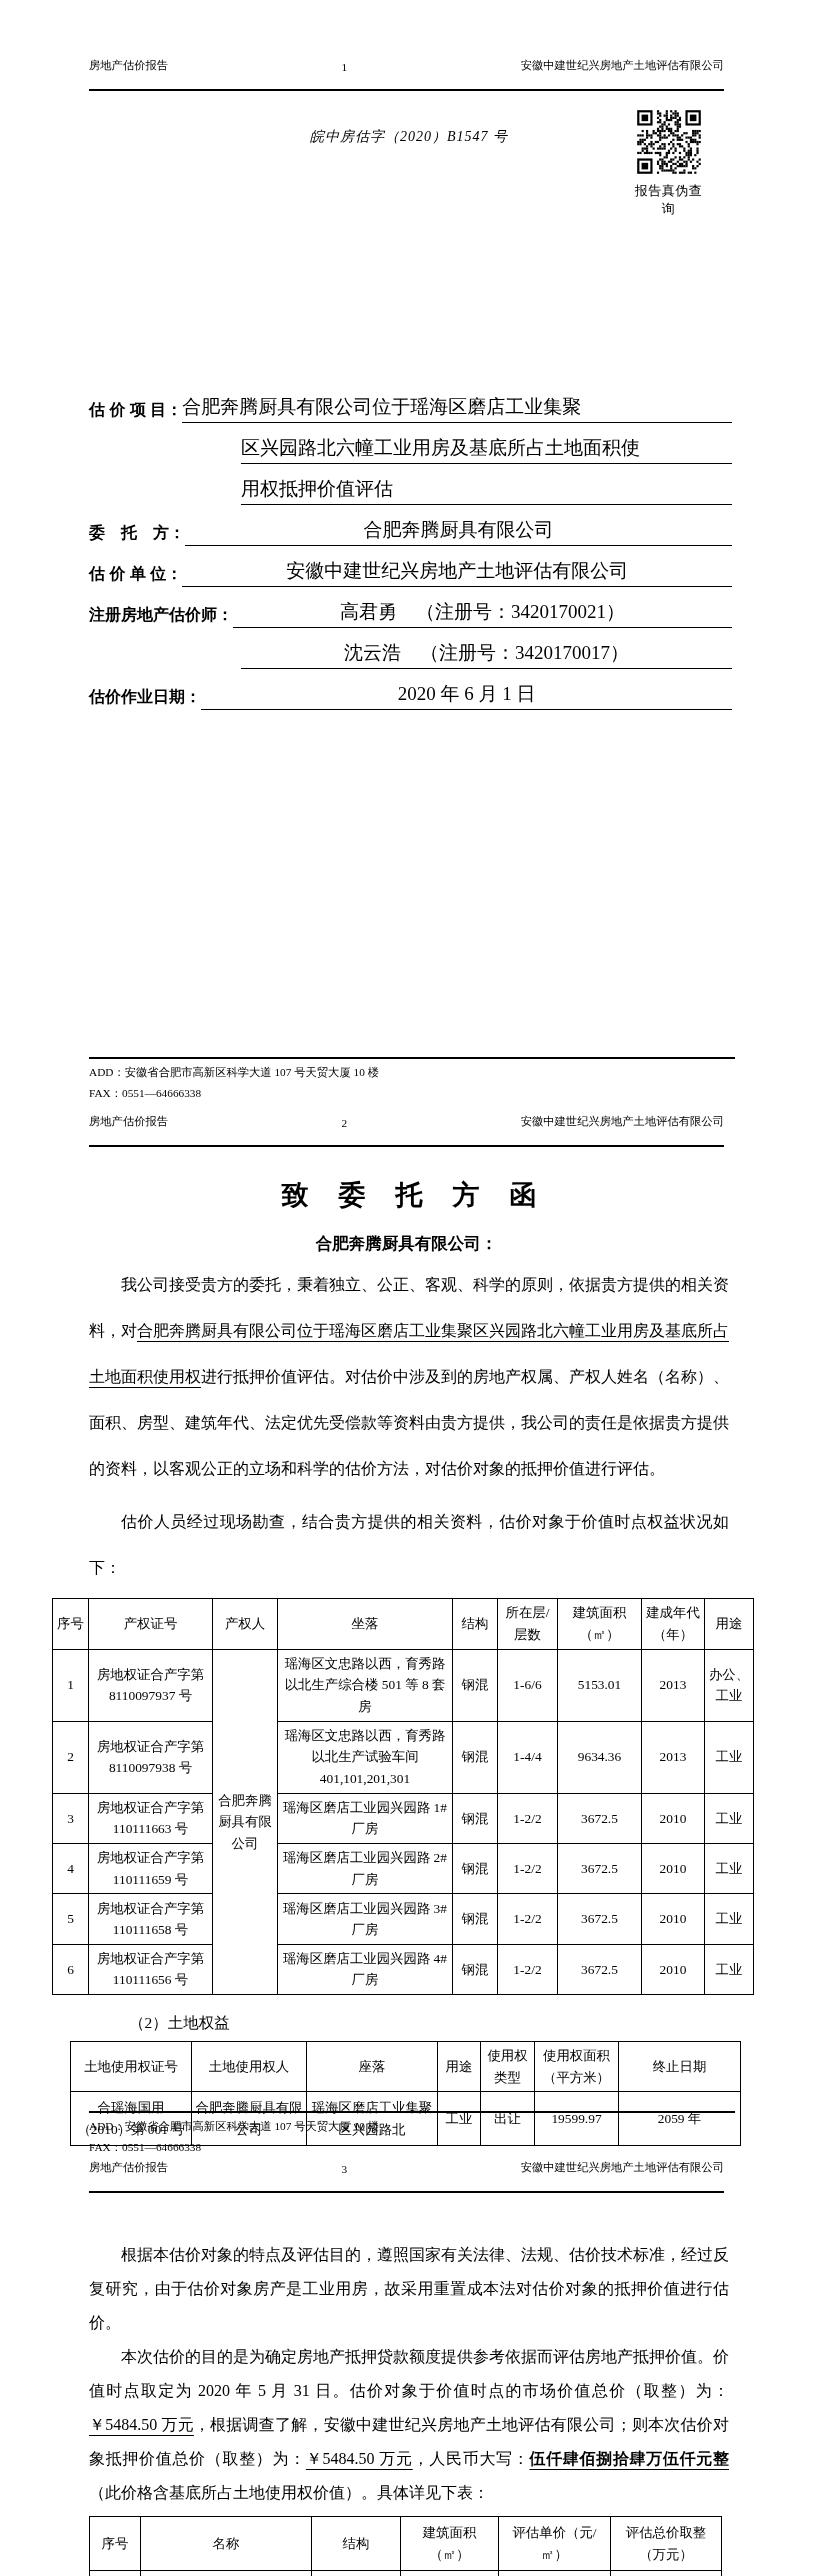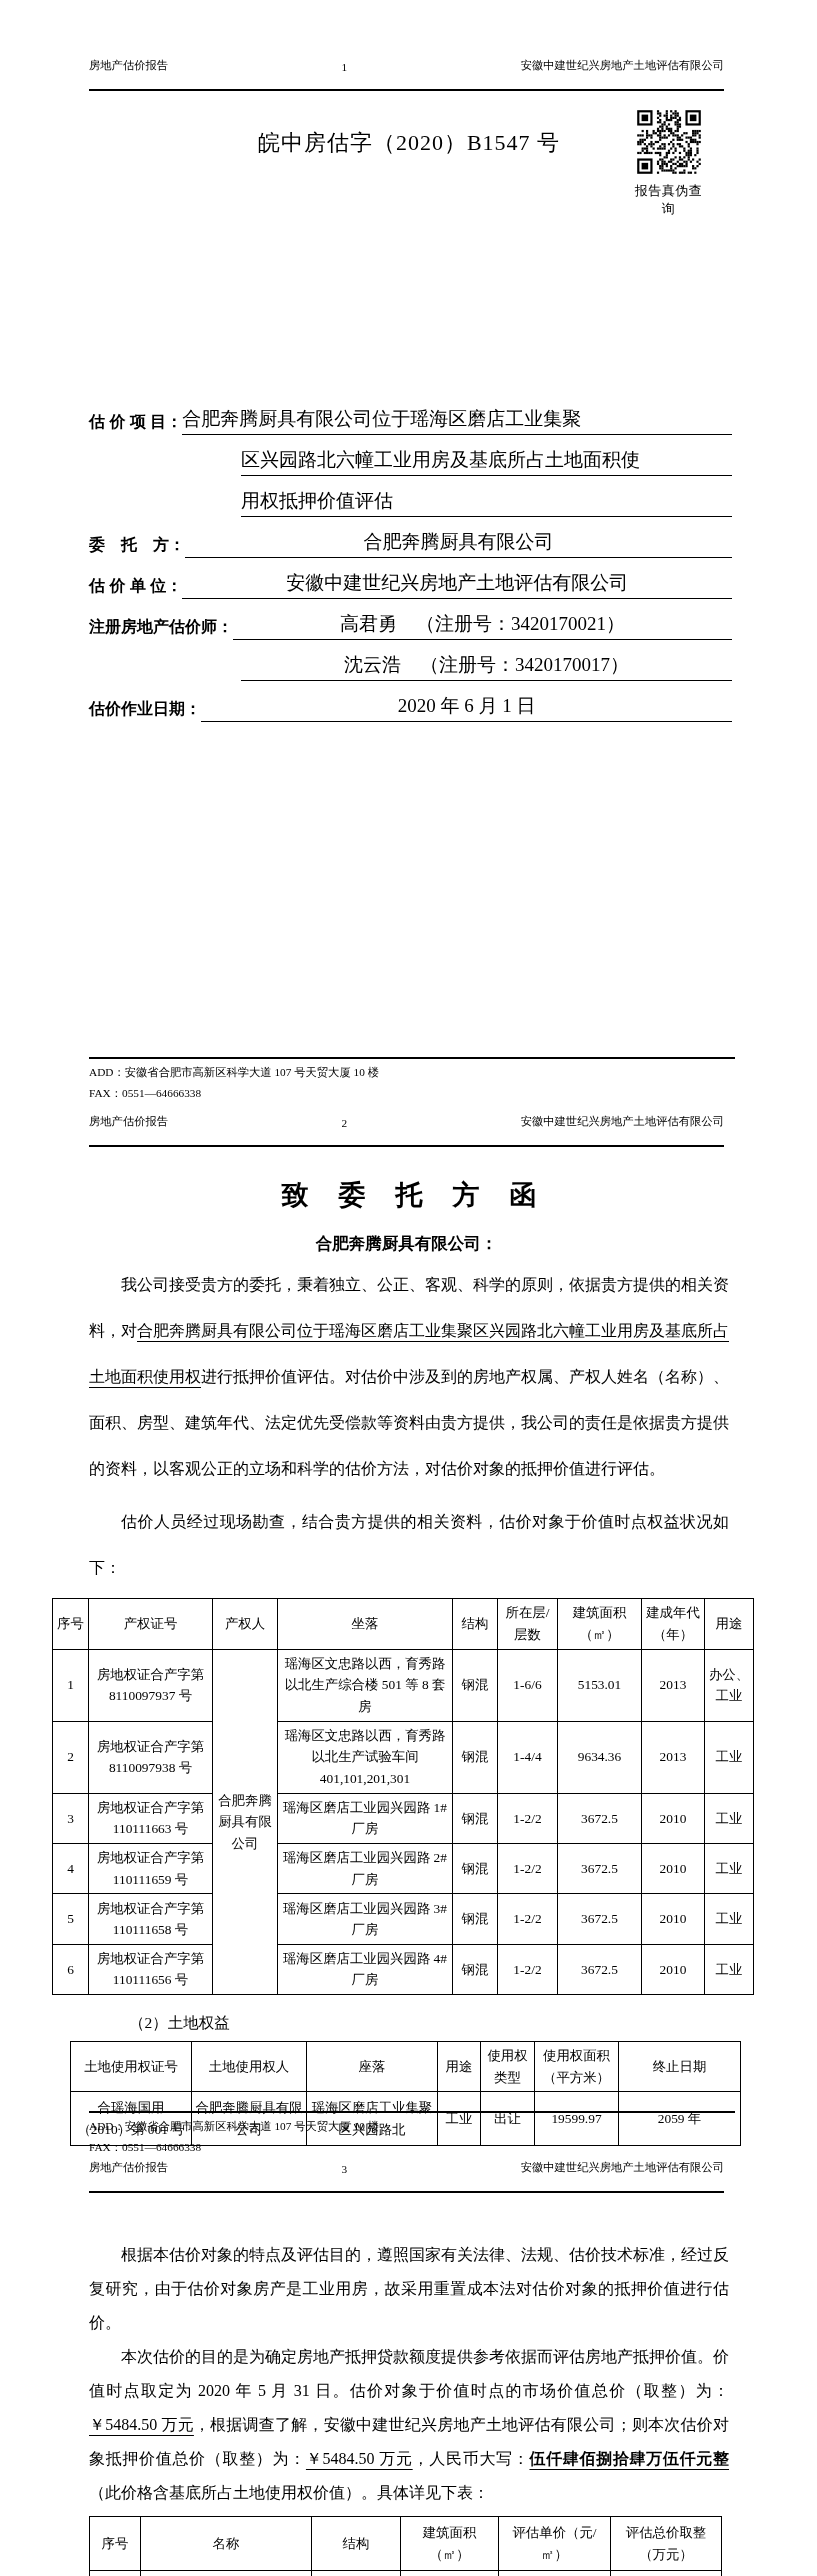--- a/index.html
+++ b/index.html
@@ -32,21 +32,21 @@
   
   .qr-wrap { position: absolute; top: 108px; right: 111px; width: 77px; text-align: center; }
   .qr-box { width: 68px; height: 68px; margin: 0 auto; }
   .qr-box svg { width: 68px; height: 68px; fill: #000; }
   .qr-caption { font-size: 13px; margin-top: 6.2px; letter-spacing: 0.5px; }
   .cover-title {
     margin-top: 227px; text-align: center;
     font-size: 40px; font-weight: bold; letter-spacing: 20.6px; text-indent: 20.6px;
     white-space: nowrap;
   }
-  .cover-docno { margin-top: 37px; text-align: center; font-size: 22px; letter-spacing: 1px; }
+  .cover-docno { margin-top: 37px; text-align: center; font-size: 14px; letter-spacing: 1px; font-style: italic; }
   .cover-fields { margin: 236px 86px 0 89px; }
   .field-row { display: flex; align-items: flex-end; height: 41px; }
   .field-label {
     font-family: "Liberation Sans", "DejaVu Sans", sans-serif;
     font-weight: bold; font-size: 16px; white-space: nowrap; padding-bottom: 2.1px;
   }
   .field-value {
     flex: 1; border-bottom: 1.5px solid #000;
     font-size: 19px; padding-bottom: 2.1px; text-align: center; white-space: nowrap;
   }

